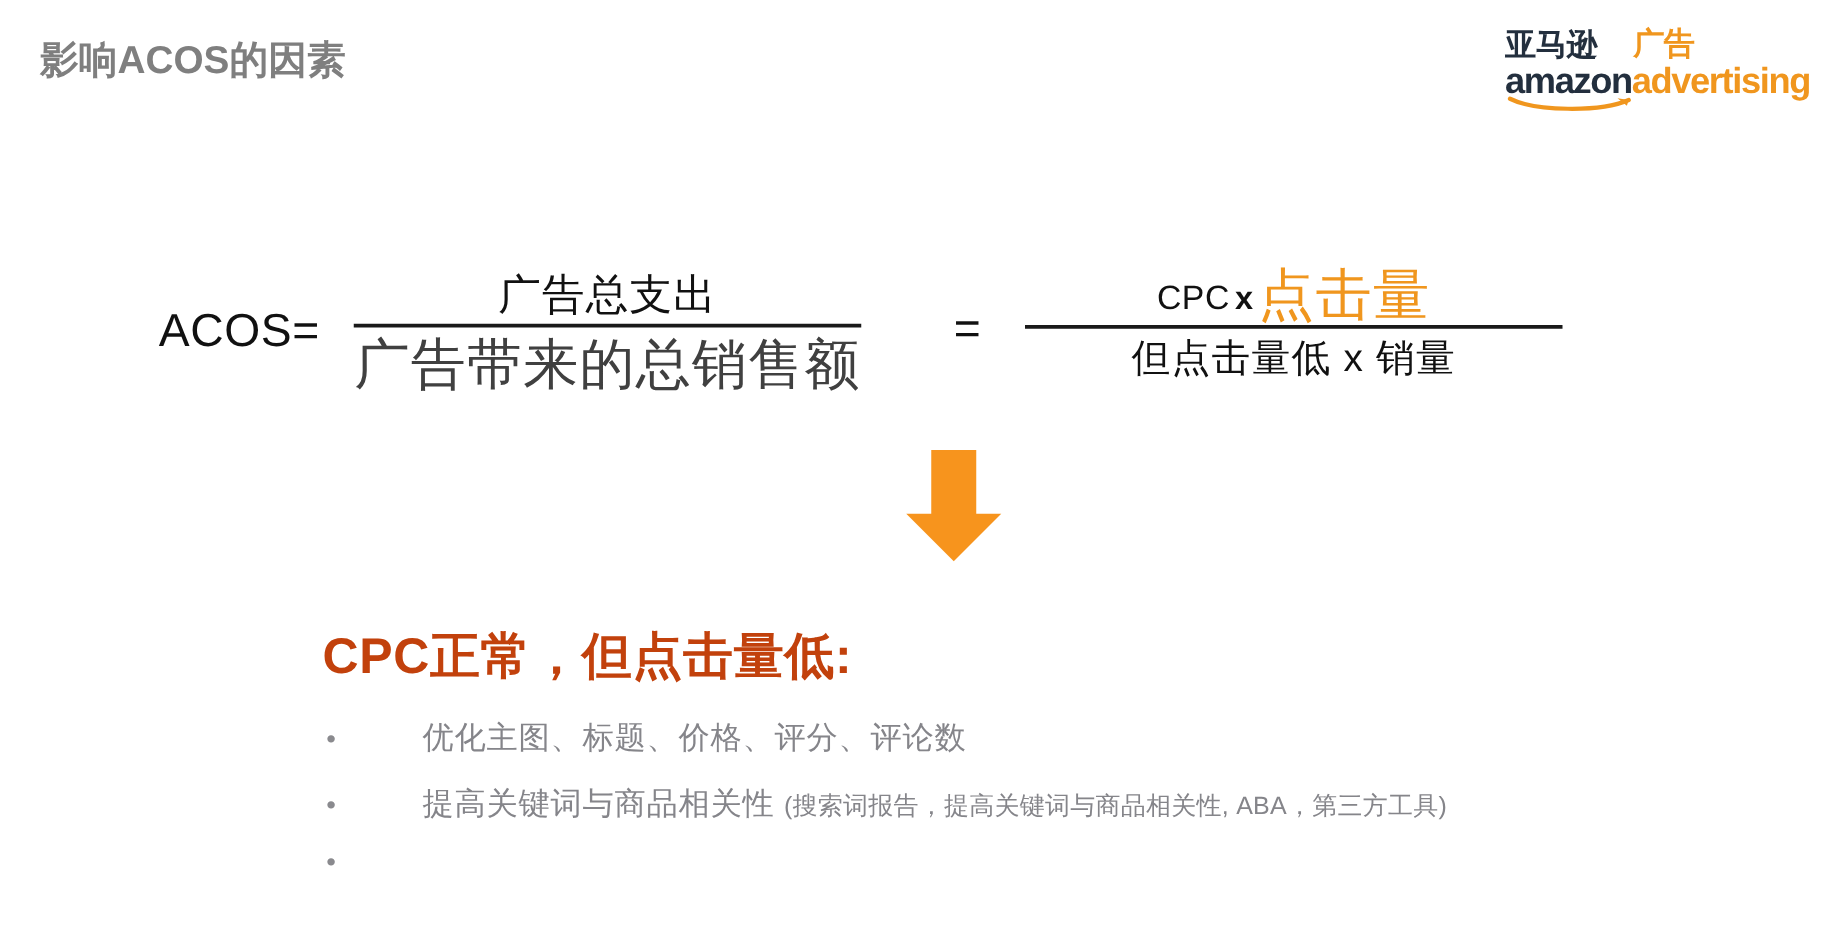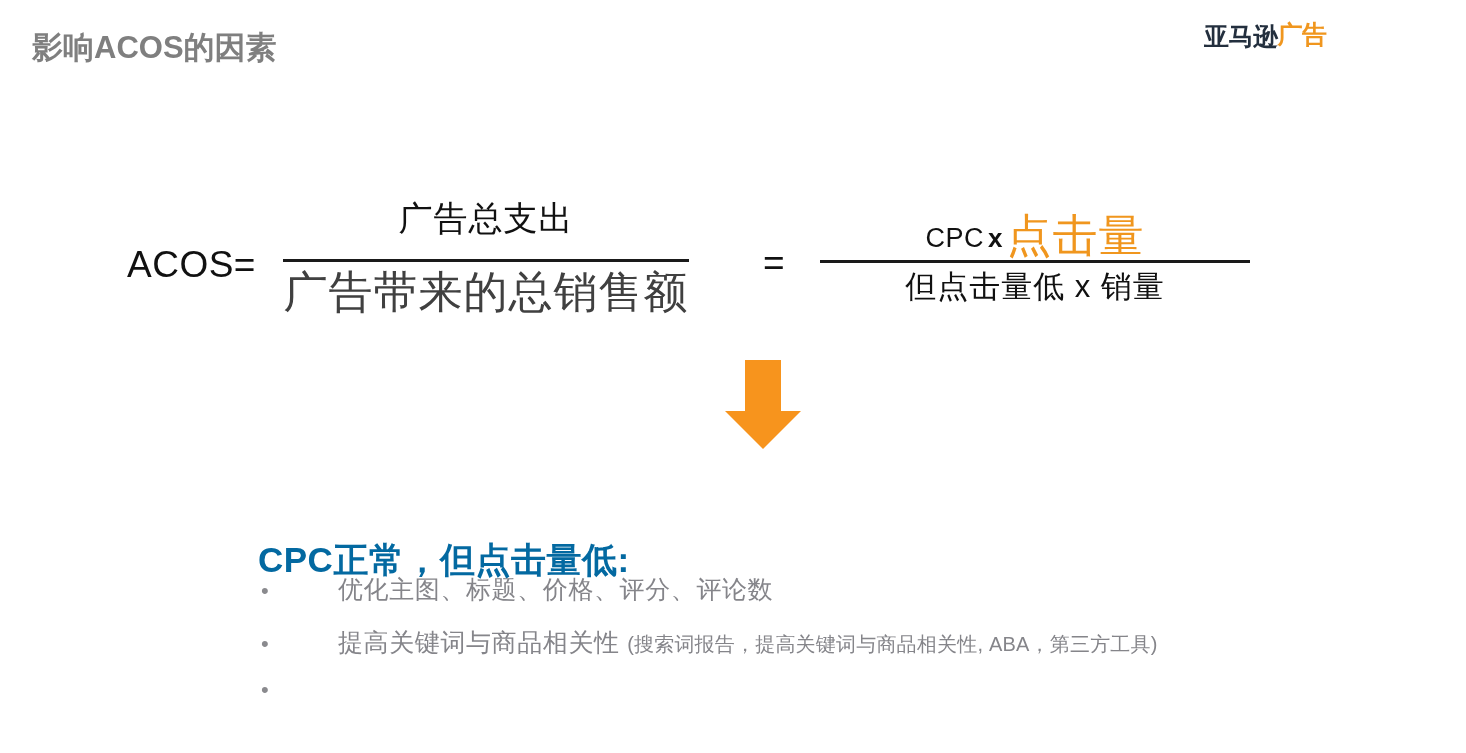--- a/index.html
+++ b/index.html
@@ -40,20 +40,21 @@
     user-select: none;
   }
   .logo-row1 {
     display: flex;
     align-items: flex-end;
     font-size: 25px;
     font-weight: bold;
     line-height: 1.0;
     letter-spacing: -0.5px;
     height: 27px;
+    gap: 29px;
   }
   .logo-cn-dark { color: #232f3e; }
   .logo-cn-orange { color: #f0961e; font-family: Liberation Mono, monospace; }
   .logo-row2 {
     display: flex;
     align-items: baseline;
     font-size: 29px;
     font-weight: bold;
     line-height: 1.0;
     letter-spacing: -1.1px;
@@ -100,21 +101,21 @@
     position: absolute;
     text-align: center;
   }
   .frac .num {
     position: absolute;
     width: 100%;
     bottom: 100%;
     left: 0;
     white-space: nowrap;
     line-height: 1.0;
-    padding-bottom: 24px;
+    padding-bottom: 6px;
   }
   .frac .den {
     position: absolute;
     width: 100%;
     top: 100%;
     left: 0;
     white-space: nowrap;
     line-height: 1.0;
     padding-top: 8px;
   }
@@ -181,26 +182,25 @@
     top: 360px;
     width: 78px;
     height: 90px;
   }
 
   
   .conclusion-heading {
     position: absolute;
     left: 258px;
     top: 497px;
-    font-size: 35px;
-    font-weight: bold;
-    color: #0369a1;
+    font-size: 40px;
+    font-weight: bold;
+    color: #c2410c;
     white-space: nowrap;
     letter-spacing: 0.5px;
-    margin-top: 40px;
   }
 
   .bullets {
     position: absolute;
     left: 258px;
     top: 573px;
     width: 1160px;
   }
   .bullet-row {
     display: flex;
@@ -235,20 +235,28 @@
 </head>
 <body>
 
 <div class="slide-title">影响ACOS的因素</div>
 
 <div class="logo">
   <div class="logo-row1">
     <span class="logo-cn-dark">亚马逊</span>
     <span class="logo-cn-orange">广告</span>
   </div>
+  <div class="logo-row2">
+    <span class="logo-amazon">amazon</span>
+    <span class="logo-advertising">advertising</span>
+    <svg class="logo-smile" viewBox="0 0 104 14">
+      <path d="M2 4 C22 14, 74 15, 97 5" stroke="#f0961e" stroke-width="3.4" fill="none" stroke-linecap="round"></path>
+      <path d="M97 5 L88 3.5 L95.5 9.5 Z" fill="#f0961e"></path>
+    </svg>
+  </div>
 </div>
 
 <div class="formula">
 
   <div class="acos-label">ACOS=</div>
 
   <div class="frac frac-left">
     <div class="num">广告总支出</div>
     <div class="bar"></div>
     <div class="den">广告带来的总销售额</div>

